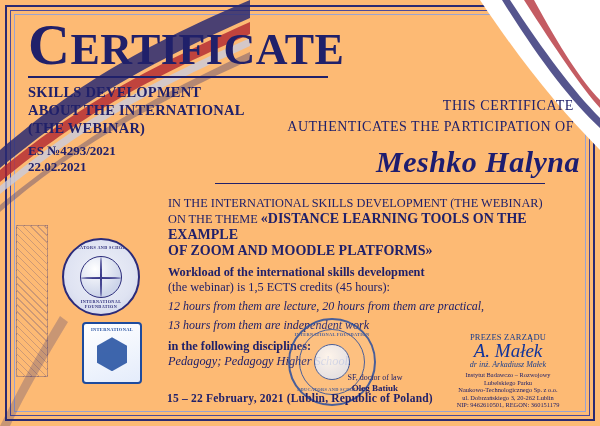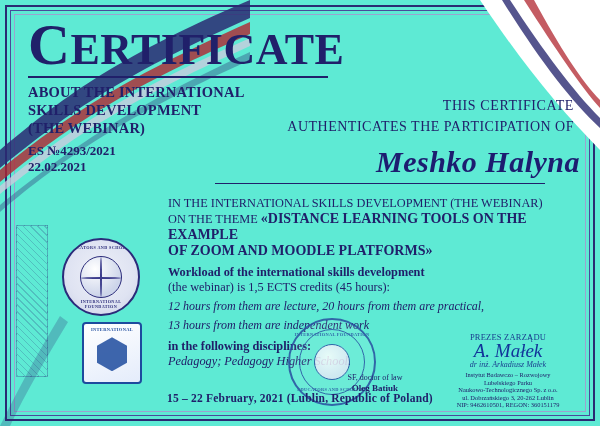--- a/index.html
+++ b/index.html
@@ -5,21 +5,21 @@
   html, body {
     margin: 0;
     padding: 0;
     background: #ffffff;
   }
   #certificate {
     position: relative;
     width: 600px;
     height: 426px;
     overflow: hidden;
-    background: #5eead4;
+    background: #fdba74;
     font-family: "Liberation Serif", serif;
     color: #1a1a5e;
   }
 
   
   .outer-frame {
     position: absolute;
     left: 5px; top: 5px; right: 5px; bottom: 5px;
     border: 2px solid #2a2a72;
     box-sizing: border-box;
@@ -389,22 +389,22 @@
 
   <svg class="ribbon ribbon-bl" viewBox="0 0 120 130">
     <path d="M0,130 C20,90 36,60 60,20 L68,26 C44,66 26,96 10,130 Z" fill="#2a2a72" opacity="0.25"></path>
   </svg>
 
   <div class="guilloche"></div>
 
   <div class="header">
     <div class="cert-title"><span class="dropcap">C</span><span>ERTIFICATE</span></div>
     <div class="title-rule"></div>
+    <div class="subtitle">SKILLS DEVELOPMENT</div>
     <div class="subtitle">ABOUT THE INTERNATIONAL</div>
-    <div class="subtitle">SKILLS DEVELOPMENT</div>
     <div class="subtitle">(THE WEBINAR)</div>
     <div class="reg-line">ES №4293/2021</div>
     <div class="reg-line" style="margin-top:0">22.02.2021</div>
   </div>
 
   <div class="body-block">
     <div class="this-certificate">THIS CERTIFICATE</div>
     <div class="authenticates">AUTHENTICATES THE PARTICIPATION OF</div>
     <div class="recipient">Meshko Halyna</div>
     <div class="name-rule"></div>

